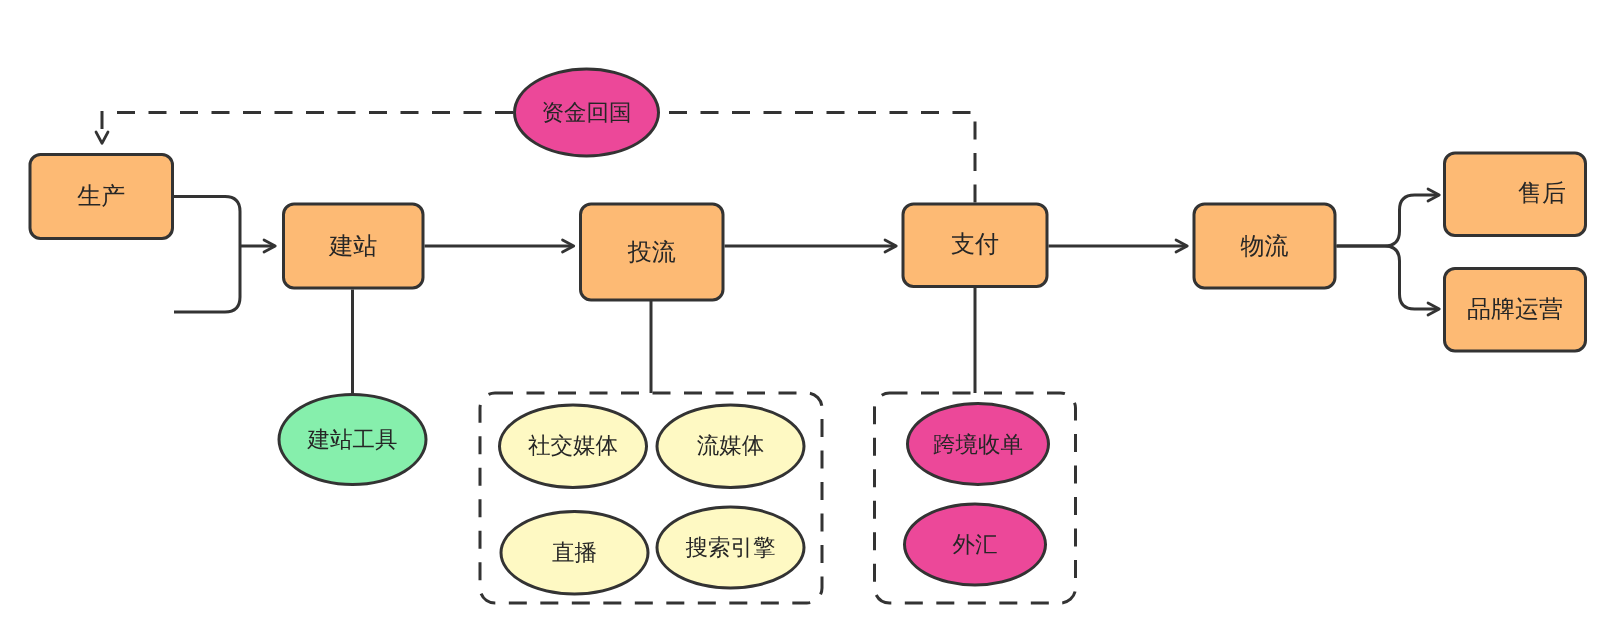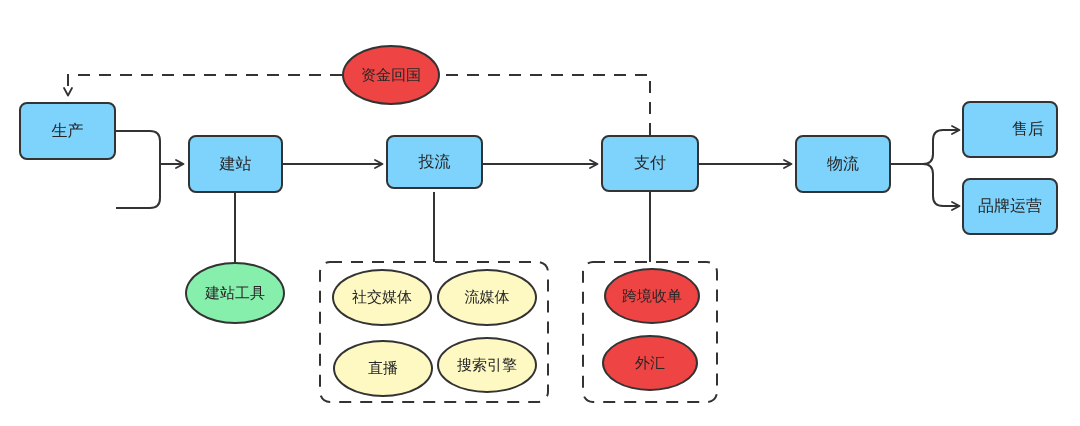--- a/index.html
+++ b/index.html
@@ -21,30 +21,30 @@
     display: flex;
     align-items: center;
     justify-content: center;
     box-sizing: border-box;
     color: #262626;
     border: 2px solid #333333;
     text-align: center;
     white-space: nowrap;
   }
   .box {
-    background: #7dd3fc;
+    background: #fdba74;
     border-radius: 8px;
     font-size: 16px;
     font-family: Liberation Serif, serif;
   }
   .ellipse {
     border-radius: 50%;
     font-size: 15px;
   }
-  .fill-cyan { background: #ef4444; }
+  .fill-cyan { background: #ec4899; }
   .fill-pink { background: #86efac; }
   .fill-tan  { background: #fef9c3; }
 </style>
 </head>
 <body>
 
 <div class="stage">
 
   <svg class="wires" viewBox="0 0 1080 426">
     <defs>
@@ -67,21 +67,21 @@
 
     <path d="M650,135 V75 H440" fill="none" stroke="#333333" stroke-width="2" stroke-dasharray="12 9"></path>
     <path d="M342,75 H68 V95" fill="none" stroke="#333333" stroke-width="2" stroke-dasharray="12 9" marker-end="url(#arrow)"></path>
 
     <rect x="320" y="262" width="228" height="140" rx="10" fill="none" stroke="#333333" stroke-width="2" stroke-dasharray="12 9"></rect>
     <rect x="583" y="262" width="134" height="140" rx="10" fill="none" stroke="#333333" stroke-width="2" stroke-dasharray="12 9"></rect>
   </svg>
 
   <div class="node box" style="left:19px; top:102px; width:97px; height:58px;">生产</div>
   <div class="node box" style="left:188px; top:135px; width:95px; height:58px;">建站</div>
-  <div class="node box" style="left:386px; top:135px; width:97px; height:54px;text-align:center;">投流</div>
+  <div class="node box" style="left:386px; top:135px; width:97px; height:66px;text-align:center;">投流</div>
   <div class="node box" style="left:795px; top:135px; width:96px; height:58px;">物流</div>
   <div class="node box" style="left:601px; top:135px; width:98px; height:57px;">支付</div>
   <div class="node box" style="left:962px; top:101px; width:96px; height:57px;padding-left:36px;">售后</div>
   <div class="node box" style="left:962px; top:178px; width:96px; height:57px;">品牌运营</div>
 
   <div class="node ellipse fill-cyan" style="left:342px; top:45px; width:98px; height:60px;">资金回国</div>
   <div class="node ellipse fill-pink" style="left:185px; top:262px; width:100px; height:62px;">建站工具</div>
 
   <div class="node ellipse fill-tan" style="left:332px; top:269px; width:100px; height:57px;">社交媒体</div>
   <div class="node ellipse fill-tan" style="left:437px; top:269px; width:100px; height:57px;">流媒体</div>

